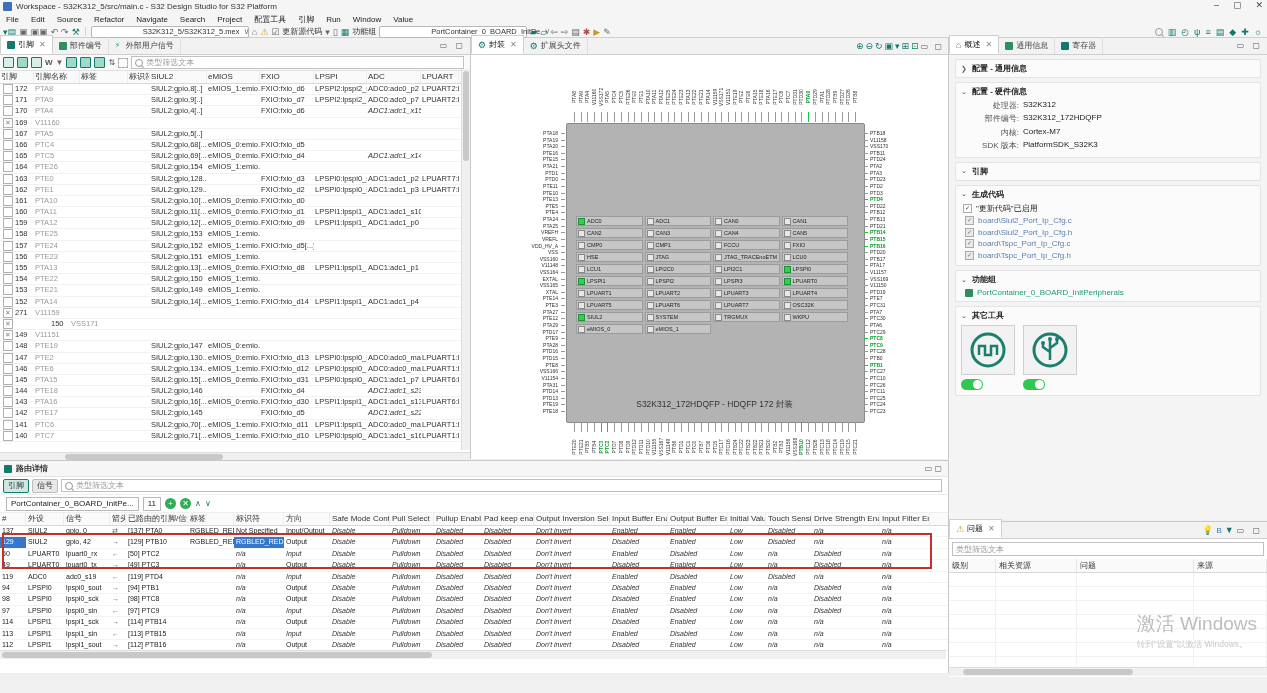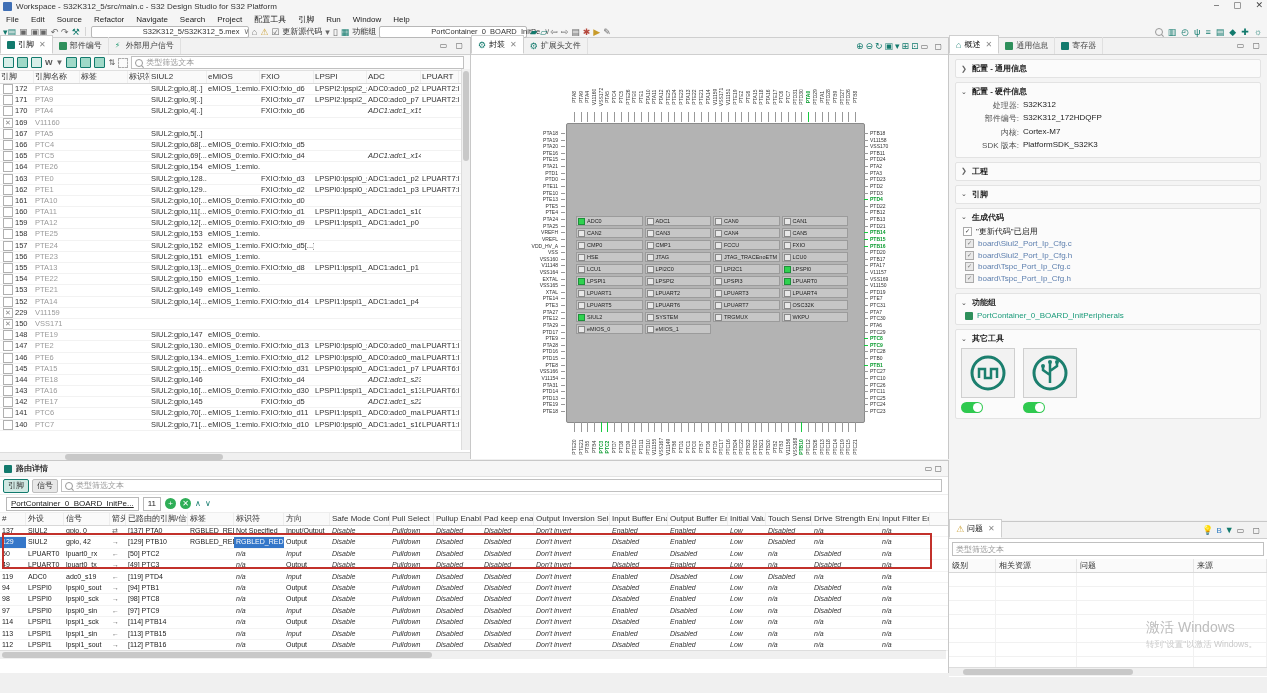--- a/index.html
+++ b/index.html
@@ -73,21 +73,21 @@
   .pcell .bx{width:5px;height:5px;border:1px solid #888;background:#e8e8e8;flex:none;}
   .pcell.on .bx{background:#2fd24f;border-color:#1d8f3a;}
   .pcell .pl{font-size:5.5px;color:#222;white-space:nowrap;}
   #chip-label{position:absolute;left:95px;width:297px;top:344px;text-align:center;font-size:8.5px;color:#333;}
   
   #route-title{display:flex;align-items:center;height:15px;border-bottom:1px solid #e3e3e3;background:#f6f6f6;gap:4px;padding-left:4px;}
   #route-filter{display:flex;align-items:center;height:17px;gap:3px;padding-left:3px;border-bottom:1px solid #eee;}
   .minibtn{border:1px solid #bdbdbd;background:#e8e8e8;height:12px;padding:0 4px;line-height:12px;color:#333;border-radius:2px;}
   .minibtn.act{background:#cfe8e2;border-color:#127a6d;}
   #route-group{display:flex;align-items:center;height:17px;gap:4px;padding-left:6px;border-bottom:1px solid #eee;}
-  .gbox{border:1px solid #b8b8b8;background:#fff;height:12px;line-height:12px;padding:0 4px;max-width:240px;overflow:hidden;white-space:nowrap;text-decoration:underline;}
+  .gbox{border:1px solid #b8b8b8;background:#fff;height:12px;line-height:12px;padding:0 4px;max-width:240px;overflow:hidden;white-space:nowrap;}
   .cnt{border:1px solid #b8b8b8;background:#fff;height:12px;line-height:12px;padding:0 4px;}
   .cir{width:11px;height:11px;border-radius:50%;color:#fff;text-align:center;line-height:11px;font-size:8px;}
   .cir.add{background:#2fae57;}
   .cir.del{background:#2fae57;}
   .arr{color:#127a6d;font-size:8px;}
   #route-header{display:flex;height:12px;background:#fafafa;border-bottom:1px solid #d8d8d8;color:#333;}
   #route-header div{flex:none;overflow:hidden;white-space:nowrap;border-right:1px solid #eee;line-height:12px;padding-left:2px;box-sizing:border-box;}
   #route-rows{position:relative;}
   .rrow{display:flex;height:10.4px;border-bottom:1px solid #f3f3f3;align-items:center;}
   .rc{flex:none;overflow:hidden;white-space:nowrap;height:10.4px;line-height:10.4px;padding-left:2px;box-sizing:border-box;font-size:7px;color:#222;}
@@ -108,21 +108,21 @@
   .fcb{width:7px;height:7px;border:1px solid #aaa;background:#e9e9e9;color:#777;font-size:6px;line-height:7px;text-align:center;}
   .iconbtn{width:52px;height:48px;border:1px solid #cfcfcf;background:#f2f2f2;display:flex;align-items:center;justify-content:center;}
   .grouplink{color:#1b9b7a;display:flex;align-items:center;gap:4px;margin:3px 0 1px 4px;}
   .flagico{width:8px;height:8px;background:#2e8f5b;border-radius:1px;}
   
   #prob-header{display:flex;height:13px;background:#fafafa;border-bottom:1px solid #d8d8d8;color:#333;}
   #prob-header div{flex:none;border-right:1px solid #e6e6e6;line-height:13px;padding-left:3px;box-sizing:border-box;}
   .erow{display:flex;height:13px;border-bottom:1px solid #f1f1f1;}
   .erow div{flex:none;border-right:1px solid #f1f1f1;height:13px;box-sizing:border-box;}
   #watermark{position:absolute;right:10px;bottom:26px;text-align:left;color:#bdbdbd;pointer-events:none;}
-  #watermark .w1{font-size:14px;}
+  #watermark .w1{font-size:19px;}
   #watermark .w2{font-size:8.5px;margin-top:2px;color:#c9c9c9;}
 </style>
 </head>
 <body>
 
 <div id="app">
 
   <div class="abs" id="titlebar">
     <span style="width:9px;height:9px;background:#3f6fb5;display:inline-block;margin-left:3px;border-radius:1px;"></span>
     <span class="t">Workspace - S32K312_5/src/main.c - S32 Design Studio for S32 Platform</span>
@@ -138,21 +138,21 @@
       <div class="m">Edit</div>
       <div class="m">Source</div>
       <div class="m">Refactor</div>
       <div class="m">Navigate</div>
       <div class="m">Search</div>
       <div class="m">Project</div>
       <div class="m">配置工具</div>
       <div class="m">引脚</div>
       <div class="m">Run</div>
       <div class="m">Window</div>
-      <div class="m">Help</div>
+      <div class="m">Value</div>
     </div>
 
   <div class="abs" id="toolbar">
     <span class="tbi">▾▤</span>
     <span class="tbi g">▣</span>
     <span class="tbi g">▣▣</span>
     <span class="tbi g">↶</span>
     <span class="tbi g">↷</span>
     <span class="tbi">⚒</span>
     <span class="sep"></span>
@@ -536,37 +536,52 @@
           <div class="pc sig" style="width: 53px;">eMIOS_1:emio...</div>
           <div class="pc sig" style="width: 54px;">FXIO:fxio_d14</div>
           <div class="pc sig" style="width: 53px;">LPSPI1:lpspi1_...</div>
           <div class="pc sig" style="width: 54px;">ADC1:adc1_p4</div>
           <div class="pc sig" style="width: 38px;"></div>
         </div>
         <div class="prow">
           <div class="pc chk" style="width: 14px;">
             <div class="cb cross">✕</div>
           </div>
-          <div class="pc num" style="width: 20px;">229</div>
+          <div class="pc num" style="width: 20px;">271</div>
           <div class="pc name" style="width: 46px;">V11159</div>
           <div class="pc sig" style="width: 48px;"></div>
           <div class="pc sig" style="width: 22px;"></div>
           <div class="pc sig" style="width: 57px;"></div>
           <div class="pc sig" style="width: 53px;"></div>
           <div class="pc sig" style="width: 54px;"></div>
           <div class="pc sig" style="width: 53px;"></div>
           <div class="pc sig" style="width: 54px;"></div>
           <div class="pc sig" style="width: 38px;"></div>
         </div>
         <div class="prow">
           <div class="pc chk" style="width: 14px;">
             <div class="cb cross">✕</div>
           </div>
-          <div class="pc num" style="width: 20px;">150</div>
+          <div class="pc num" style="width: 20px; margin-left: 36px;">150</div>
           <div class="pc name" style="width: 46px;">VSS171</div>
+          <div class="pc sig" style="width: 48px;"></div>
+          <div class="pc sig" style="width: 22px;"></div>
+          <div class="pc sig" style="width: 57px;"></div>
+          <div class="pc sig" style="width: 53px;"></div>
+          <div class="pc sig" style="width: 54px;"></div>
+          <div class="pc sig" style="width: 53px;"></div>
+          <div class="pc sig" style="width: 54px;"></div>
+          <div class="pc sig" style="width: 38px;"></div>
+        </div>
+        <div class="prow">
+          <div class="pc chk" style="width: 14px;">
+            <div class="cb cross">✕</div>
+          </div>
+          <div class="pc num" style="width: 20px;">149</div>
+          <div class="pc name" style="width: 46px;">V11151</div>
           <div class="pc sig" style="width: 48px;"></div>
           <div class="pc sig" style="width: 22px;"></div>
           <div class="pc sig" style="width: 57px;"></div>
           <div class="pc sig" style="width: 53px;"></div>
           <div class="pc sig" style="width: 54px;"></div>
           <div class="pc sig" style="width: 53px;"></div>
           <div class="pc sig" style="width: 54px;"></div>
           <div class="pc sig" style="width: 38px;"></div>
         </div>
         <div class="prow">
@@ -877,20 +892,21 @@
           </div>
           <div class="pcell">
             <div class="bx"></div>
             <div class="pl">eMIOS_0</div>
           </div>
           <div class="pcell">
             <div class="bx"></div>
             <div class="pl">eMIOS_1</div>
           </div>
         </div>
+      <div id="chip-label">S32K312_172HDQFP - HDQFP 172 封装</div>
     <div class="pinlab" style="left: 103px; top: 42px;">PTA8</div>
         <div class="ptick" style="left: 103px; top: 57px; width: 1px; height: 10px;"></div>
         <div class="pinlab" style="left: 109.69px; top: 42px;">PTA9</div>
         <div class="ptick" style="left: 109.69px; top: 57px; width: 1px; height: 10px;"></div>
         <div class="pinlab" style="left: 116.381px; top: 42px;">PTA4</div>
         <div class="ptick" style="left: 116.381px; top: 57px; width: 1px; height: 10px;"></div>
         <div class="pinlab" style="left: 123.071px; top: 42px;">V11160</div>
         <div class="ptick" style="left: 123.071px; top: 57px; width: 1px; height: 10px;"></div>
         <div class="pinlab" style="left: 129.762px; top: 42px;">VSS172</div>
         <div class="ptick" style="left: 129.762px; top: 57px; width: 1px; height: 10px;"></div>
@@ -1272,26 +1288,20 @@
       <div class="kv">
           <span class="k">内核:</span>
           <span class="v">Cortex-M7</span>
         </div>
       <div class="kv">
           <span class="k">SDK 版本:</span>
           <span class="v">PlatformSDK_S32K3</span>
         </div>
     </div>
 
-    <div class="sect">
-      <h4>
-          <span class="chev">❯</span>
-          <span>工程</span>
-        </h4>
-    </div>
 
     <div class="sect">
       <h4>
           <span class="chev">⌄</span>
           <span>引脚</span>
         </h4>
     </div>
 
     <div class="sect">
       <h4>

